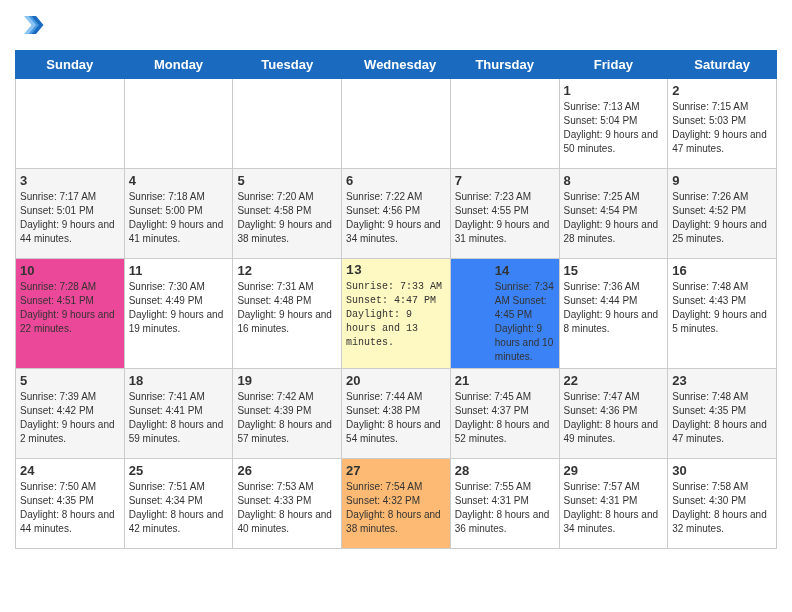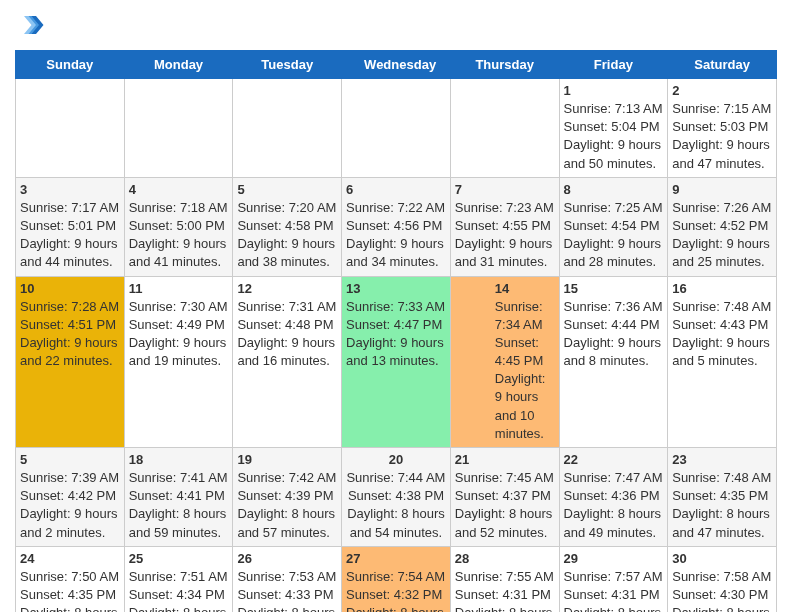--- a/index.html
+++ b/index.html
@@ -11,21 +11,21 @@
     .logo-general { font-size: 18px; font-weight: bold; color: #333; }
     .logo-blue { font-size: 18px; font-weight: bold; color: #1a6bbf; }
     .logo-icon { width: 30px; height: 30px; margin-right: 4px; }
     .title-block { text-align: right; }
     .month-title { font-size: 36px; font-weight: normal; color: #333; }
     .location { font-size: 16px; color: #555; }
     table { width: 100%; border-collapse: collapse; table-layout: fixed; }
     thead th { background: #1a6bbf; color: #fff; padding: 6px 22px; font-size: 13px; font-weight: bold; border: 1px solid #1a6bbf; }
     tbody td { border: 1px solid #ccc; vertical-align: top; padding: 4px; font-size: 11px; color: #333; height: 90px; }
     .day-num { font-size: 13px; font-weight: bold; display: block; margin-bottom: 2px; }
-    .day-info { font-size: 13px; line-height: 1.4; color: #333; }
+    .day-info { font-size: 10px; line-height: 1.4; color: #333; }
     .empty { background: #f9f9f9; }
     tr:nth-child(even) td { background: #f5f5f5; }
     tr:nth-child(odd) td { background: #fff; }
     tr:nth-child(even) td.empty { background: #f5f5f5; }
   </style>
 </head>
 <body>
 
 <div class="container">
   <div class="header">
@@ -124,49 +124,49 @@
           </td>
           <td style="background: rgb(245, 245, 245);">
             <span class="day-num">9</span>
             <div class="day-info">Sunrise: 7:26 AM
 Sunset: 4:52 PM
 Daylight: 9 hours
 and 25 minutes.</div>
           </td>
         </tr>
         <tr>
-          <td style="background: #eab308;">
+          <td style="background: #ec4899;">
             <span class="day-num">10</span>
             <div class="day-info">Sunrise: 7:28 AM
 Sunset: 4:51 PM
 Daylight: 9 hours
 and 22 minutes.</div>
           </td>
           <td style="background: rgb(255, 255, 255);">
             <span class="day-num">11</span>
             <div class="day-info">Sunrise: 7:30 AM
 Sunset: 4:49 PM
 Daylight: 9 hours
 and 19 minutes.</div>
           </td>
           <td style="background: rgb(255, 255, 255);">
             <span class="day-num">12</span>
             <div class="day-info">Sunrise: 7:31 AM
 Sunset: 4:48 PM
 Daylight: 9 hours
 and 16 minutes.</div>
           </td>
-          <td style="background: #86efac;">
+          <td style="background: #fef9c3; font-family: Liberation Mono, monospace;">
             <span class="day-num">13</span>
             <div class="day-info">Sunrise: 7:33 AM
 Sunset: 4:47 PM
 Daylight: 9 hours
 and 13 minutes.</div>
           </td>
-          <td style="background: #fdba74; padding-left: 44px;">
+          <td style="background: #3b82f6; padding-left: 44px;">
             <span class="day-num">14</span>
             <div class="day-info">Sunrise: 7:34 AM
 Sunset: 4:45 PM
 Daylight: 9 hours
 and 10 minutes.</div>
           </td>
           <td style="background: rgb(255, 255, 255);">
             <span class="day-num">15</span>
             <div class="day-info">Sunrise: 7:36 AM
 Sunset: 4:44 PM
@@ -196,21 +196,21 @@
 Daylight: 8 hours
 and 59 minutes.</div>
           </td>
           <td style="background: rgb(245, 245, 245);">
             <span class="day-num">19</span>
             <div class="day-info">Sunrise: 7:42 AM
 Sunset: 4:39 PM
 Daylight: 8 hours
 and 57 minutes.</div>
           </td>
-          <td style="background: rgb(245, 245, 245); text-align: center;">
+          <td style="background: rgb(245, 245, 245);">
             <span class="day-num">20</span>
             <div class="day-info">Sunrise: 7:44 AM
 Sunset: 4:38 PM
 Daylight: 8 hours
 and 54 minutes.</div>
           </td>
           <td style="background: rgb(245, 245, 245);">
             <span class="day-num">21</span>
             <div class="day-info">Sunrise: 7:45 AM
 Sunset: 4:37 PM

